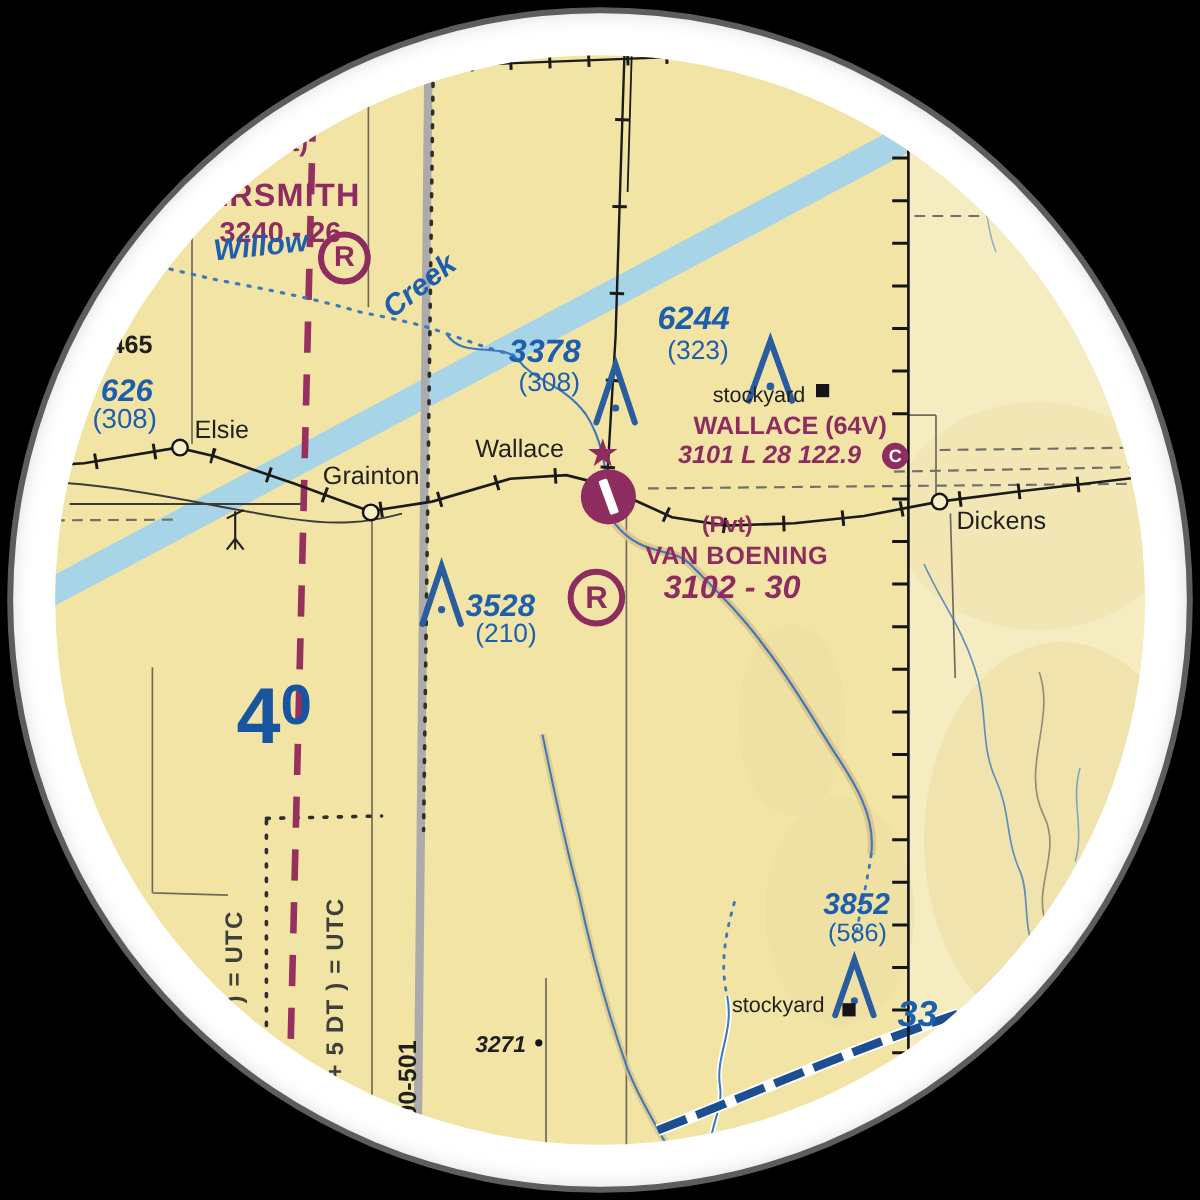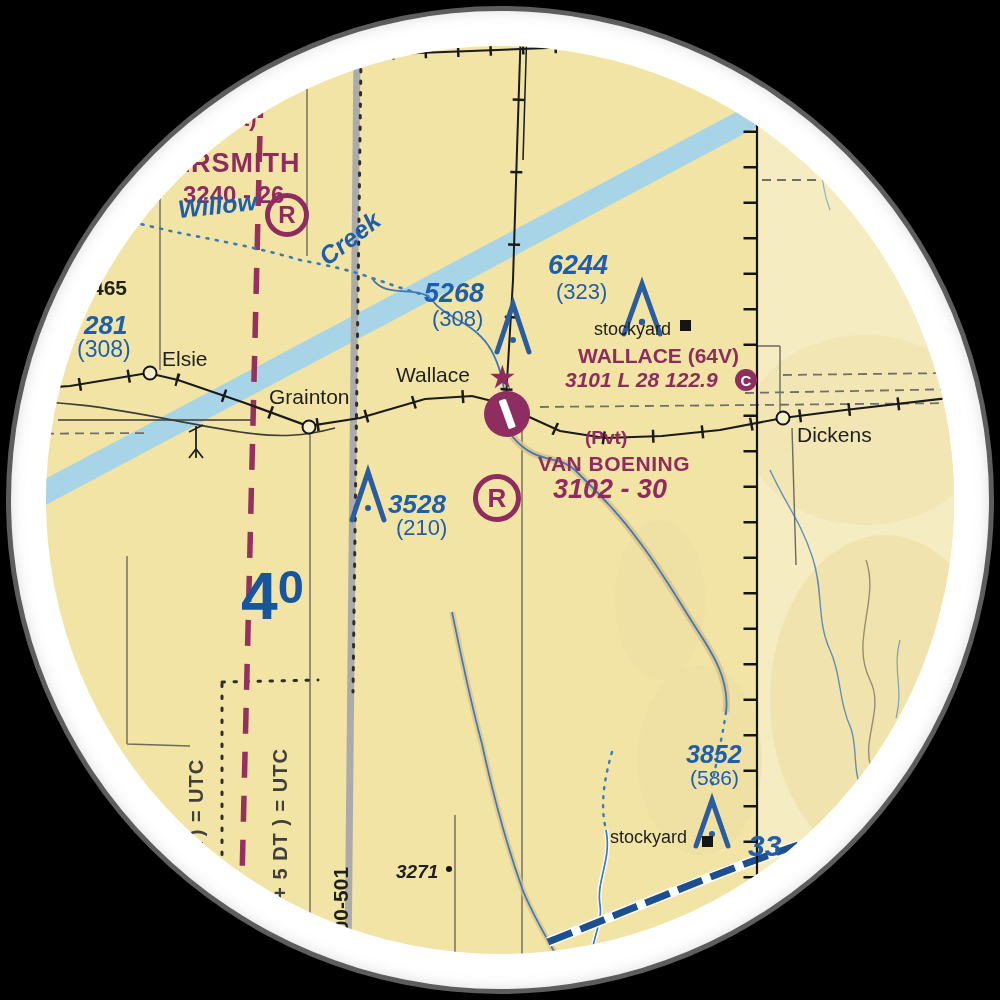--- a/index.html
+++ b/index.html
@@ -169,21 +169,21 @@
     <div class="lbl blue b i" style="left:178px;top:193px;font-size:25px;transform:rotate(-6deg);">Willow</div>
     <div class="lbl blue b i" style="left:315px;top:226px;font-size:25px;transform:rotate(-38deg);">Creek</div>
 
     <div class="r-circle" style="left:265px;top:193px;width:34px;height:34px;font-size:24px;">
         <span>R</span>
       </div>
     <div class="r-circle" style="left:473px;top:474px;width:38px;height:38px;font-size:26px;">
         <span>R</span>
       </div>
 
-    <div class="lbl blue b i" style="left:424px;top:280px;font-size:27px;">5268</div>
+    <div class="lbl blue b i" style="left:424px;top:280px;font-size:27px;">3378</div>
     <div class="lbl blue" style="left:432px;top:308px;font-size:22px;">(308)</div>
     <div class="lbl blue b i" style="left:548px;top:252px;font-size:27px;">6244</div>
     <div class="lbl blue" style="left:556px;top:281px;font-size:22px;">(323)</div>
 
     <div class="lbl blk" style="left:594px;top:320px;font-size:18px;">stockyard</div>
 
     <div class="lbl mag b" style="left:578px;top:345px;font-size:21px;">WALLACE (64V)</div>
     <div class="lbl mag b i" style="left:565px;top:369px;font-size:21px;">3101 L 28 122.9</div>
     <div class="ctaf" style="left:746px;top:381px;font-size:15px;">C</div>
 
@@ -192,24 +192,24 @@
     <div class="lbl blk" style="left:269px;top:386px;font-size:21px;">Grainton</div>
     <div class="lbl blk" style="left:797px;top:424px;font-size:21px;">Dickens</div>
 
     <div class="lbl mag b" style="left:585px;top:428px;font-size:19px;">(Pvt)</div>
     <div class="lbl mag b" style="left:538px;top:453px;font-size:21px;letter-spacing:0.5px;">VAN BOENING</div>
     <div class="lbl mag b i" style="left:553px;top:476px;font-size:27px;">3102 - 30</div>
 
     <div class="lbl blue b i" style="left:388px;top:491px;font-size:26px;">3528</div>
     <div class="lbl blue" style="left:396px;top:517px;font-size:22px;">(210)</div>
 
-    <div class="lbl" style="left:197px;top:563px;color:#17559f;margin-left:44px;"><span class="b" style="font-size:66px;">4</span><span class="b" style="font-size:47px;position:relative;top:-16px;">0</span></div>
+    <div class="lbl" style="left:197px;top:563px;color:#17559f;"><span class="b" style="font-size:66px;">4</span><span class="b" style="font-size:47px;position:relative;top:-16px;">0</span></div>
 
     <div class="lbl blk b" style="left:92px;top:277px;font-size:21px;">465</div>
-    <div class="lbl blue b i" style="left:84px;top:312px;font-size:26px;">281</div>
+    <div class="lbl blue b i" style="left:84px;top:312px;font-size:26px;">626</div>
     <div class="lbl blue" style="left:77px;top:338px;font-size:23px;">(308)</div>
 
     <div class="lbl gry b rot90" style="left:186px;top:865px;font-size:20px;letter-spacing:1px;">DT) = UTC</div>
     <div class="lbl gry b rot90" style="left:270px;top:913px;font-size:20px;letter-spacing:1px;">( + 5 DT ) = UTC</div>
     <div class="lbl blk b rot90" style="left:330px;top:944px;font-size:21px;">500-501</div>
 
     <div class="lbl blk b i" style="left:396px;top:862px;font-size:19px;">3271</div>
 
     <div class="lbl blue b i" style="left:686px;top:742px;font-size:25px;">3852</div>
     <div class="lbl blue" style="left:690px;top:767px;font-size:21px;text-align:right;">(586)</div>

